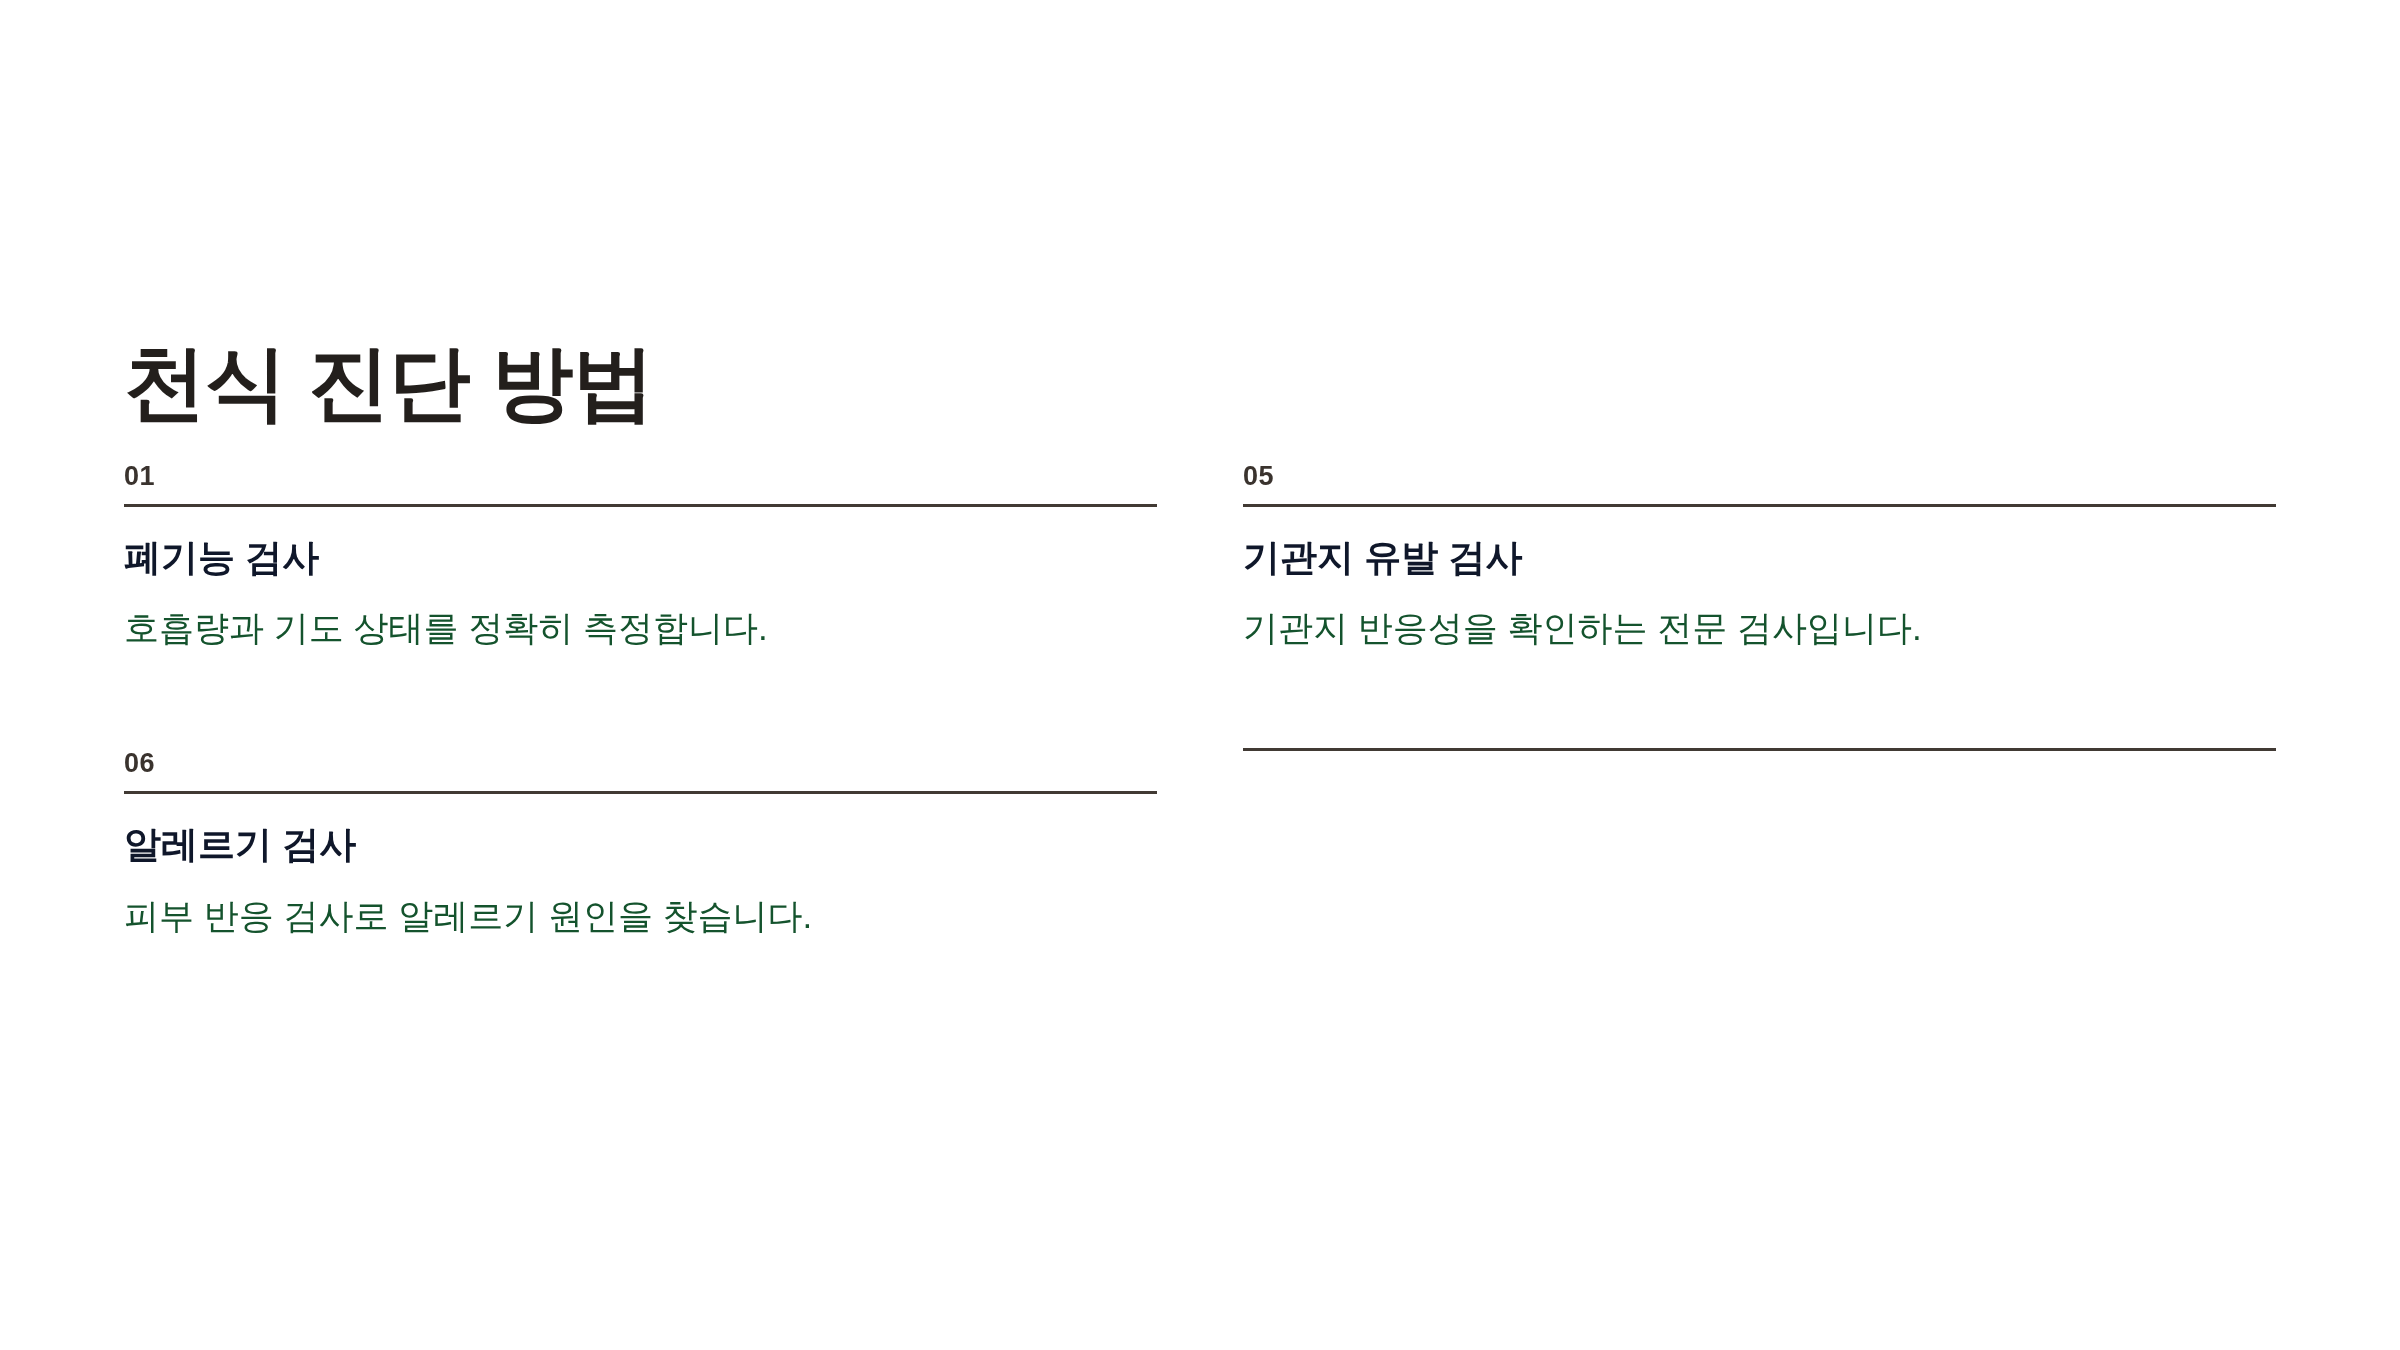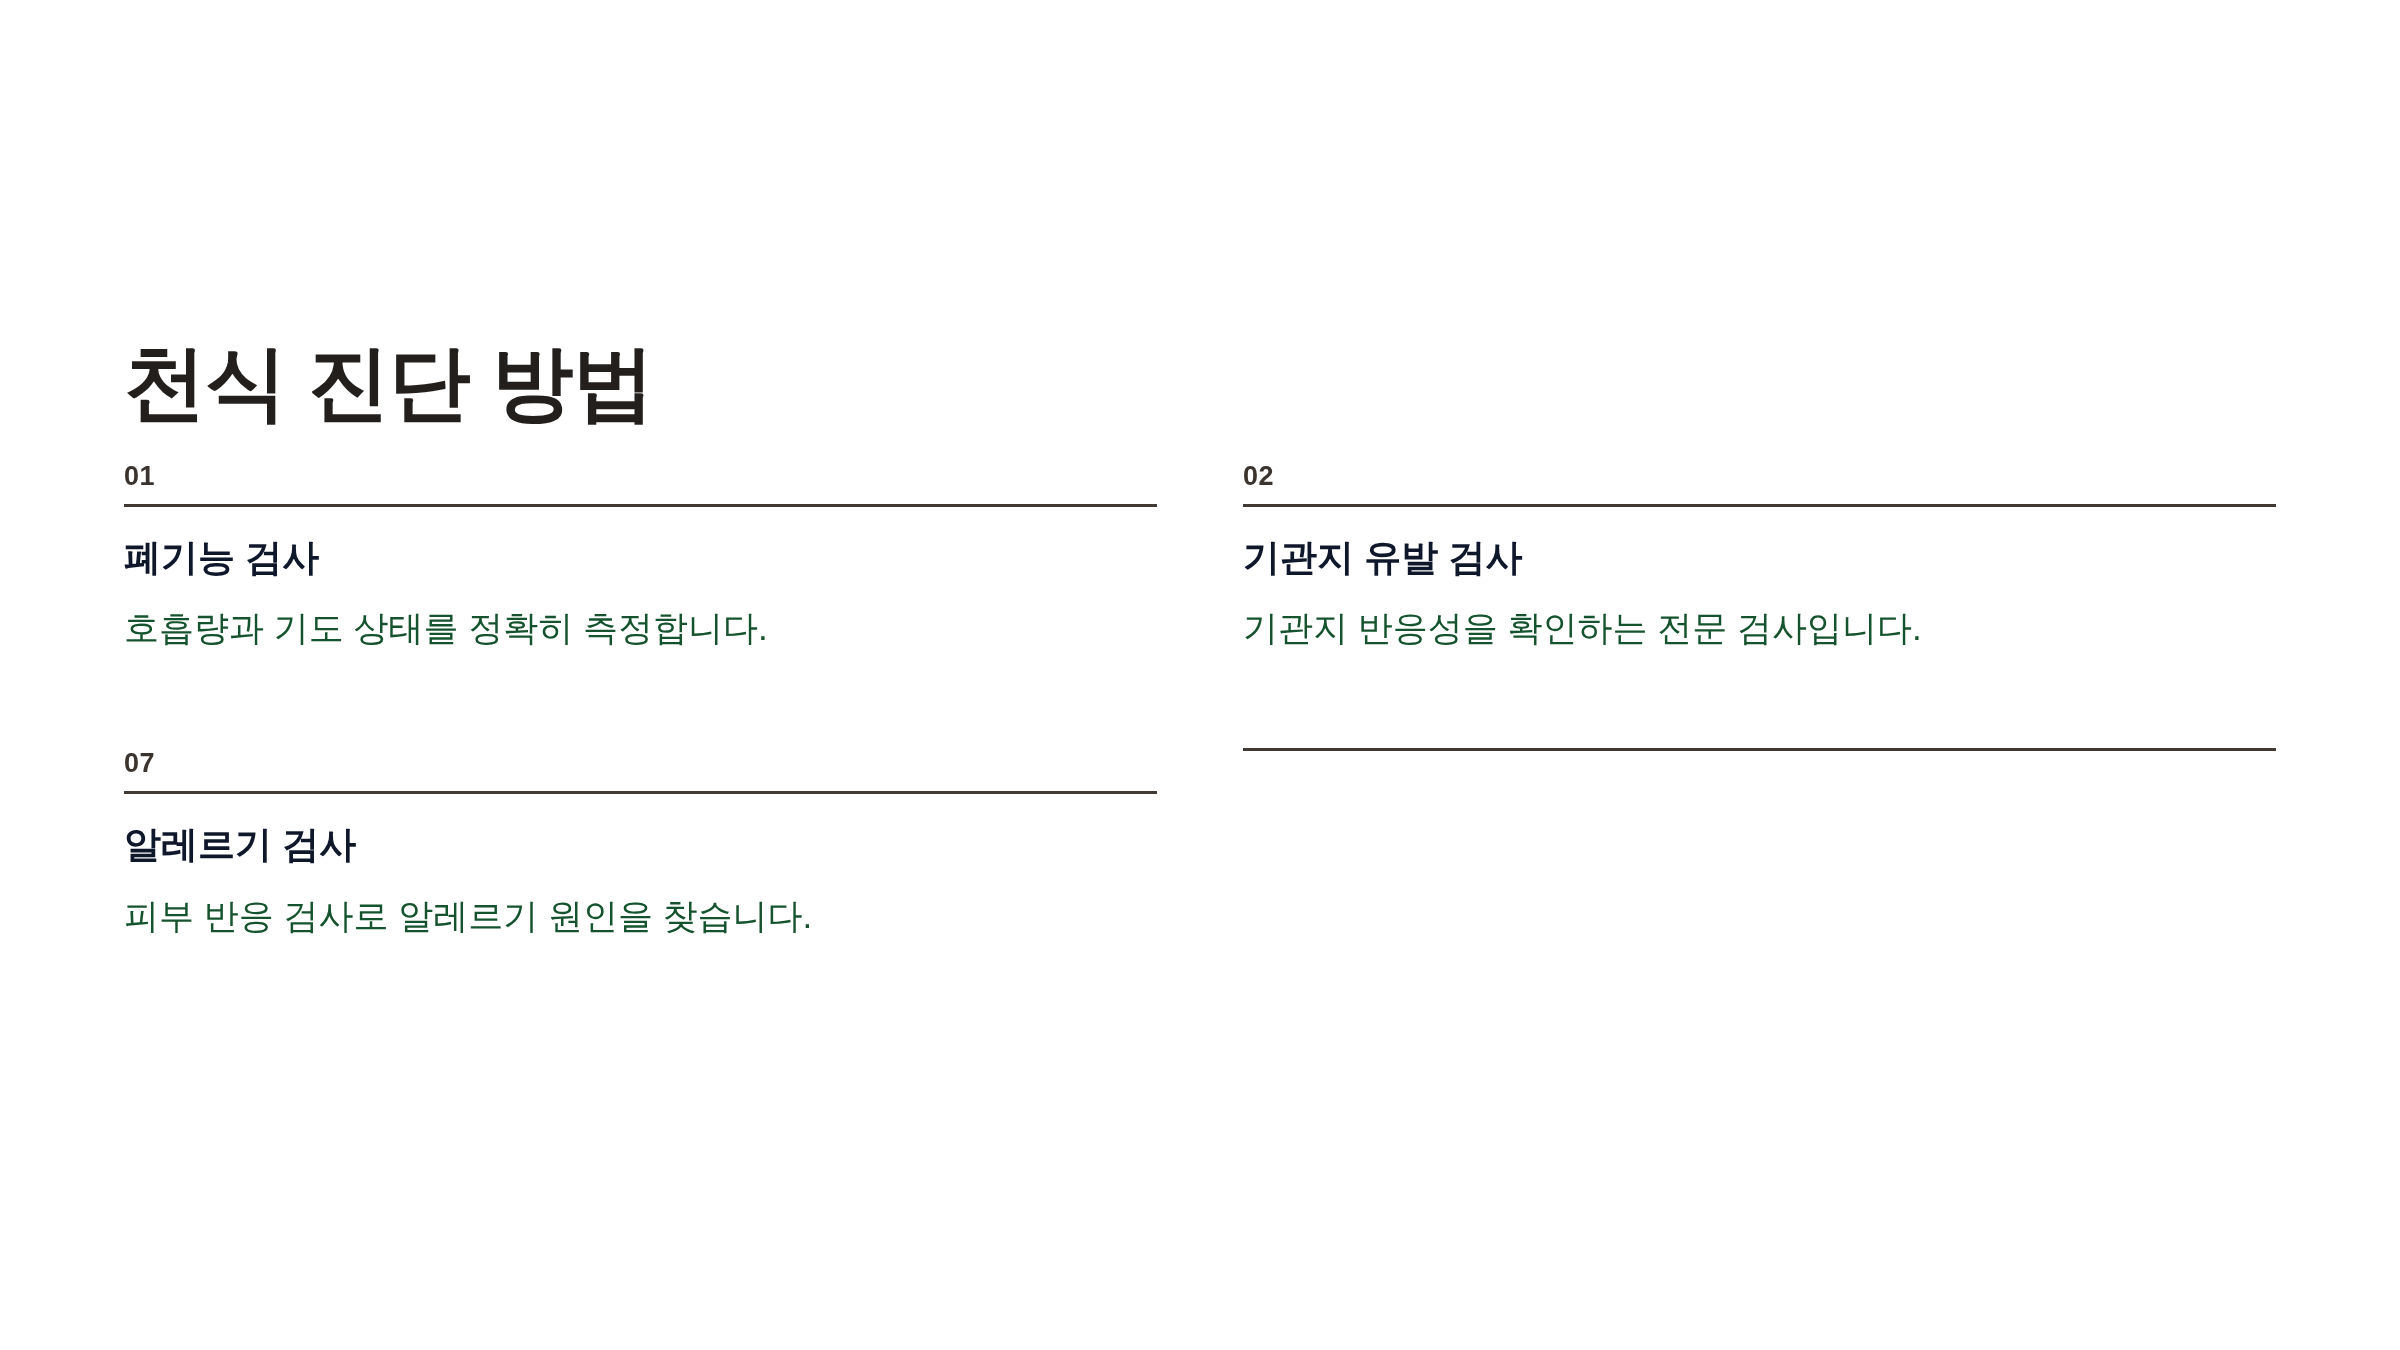--- a/index.html
+++ b/index.html
@@ -91,28 +91,28 @@
   <div class="grid">
 
     <div class="item">
       <div class="item-num">01</div>
       <div class="item-rule"></div>
       <div class="item-title">폐기능 검사</div>
       <div class="item-desc">호흡량과 기도 상태를 정확히 측정합니다.</div>
     </div>
 
     <div class="item">
-      <div class="item-num">02</div>
+      <div class="item-num">05</div>
       <div class="item-rule"></div>
       <div class="item-title">기관지 유발 검사</div>
       <div class="item-desc">기관지 반응성을 확인하는 전문 검사입니다.</div>
     </div>
 
     <div class="item">
-      <div class="item-num">07</div>
+      <div class="item-num">06</div>
       <div class="item-rule"></div>
       <div class="item-title">알레르기 검사</div>
       <div class="item-desc">피부 반응 검사로 알레르기 원인을 찾습니다.</div>
     </div>
 
     <div class="item">
       <div class="item-rule"></div>
     </div>
 
   </div>

